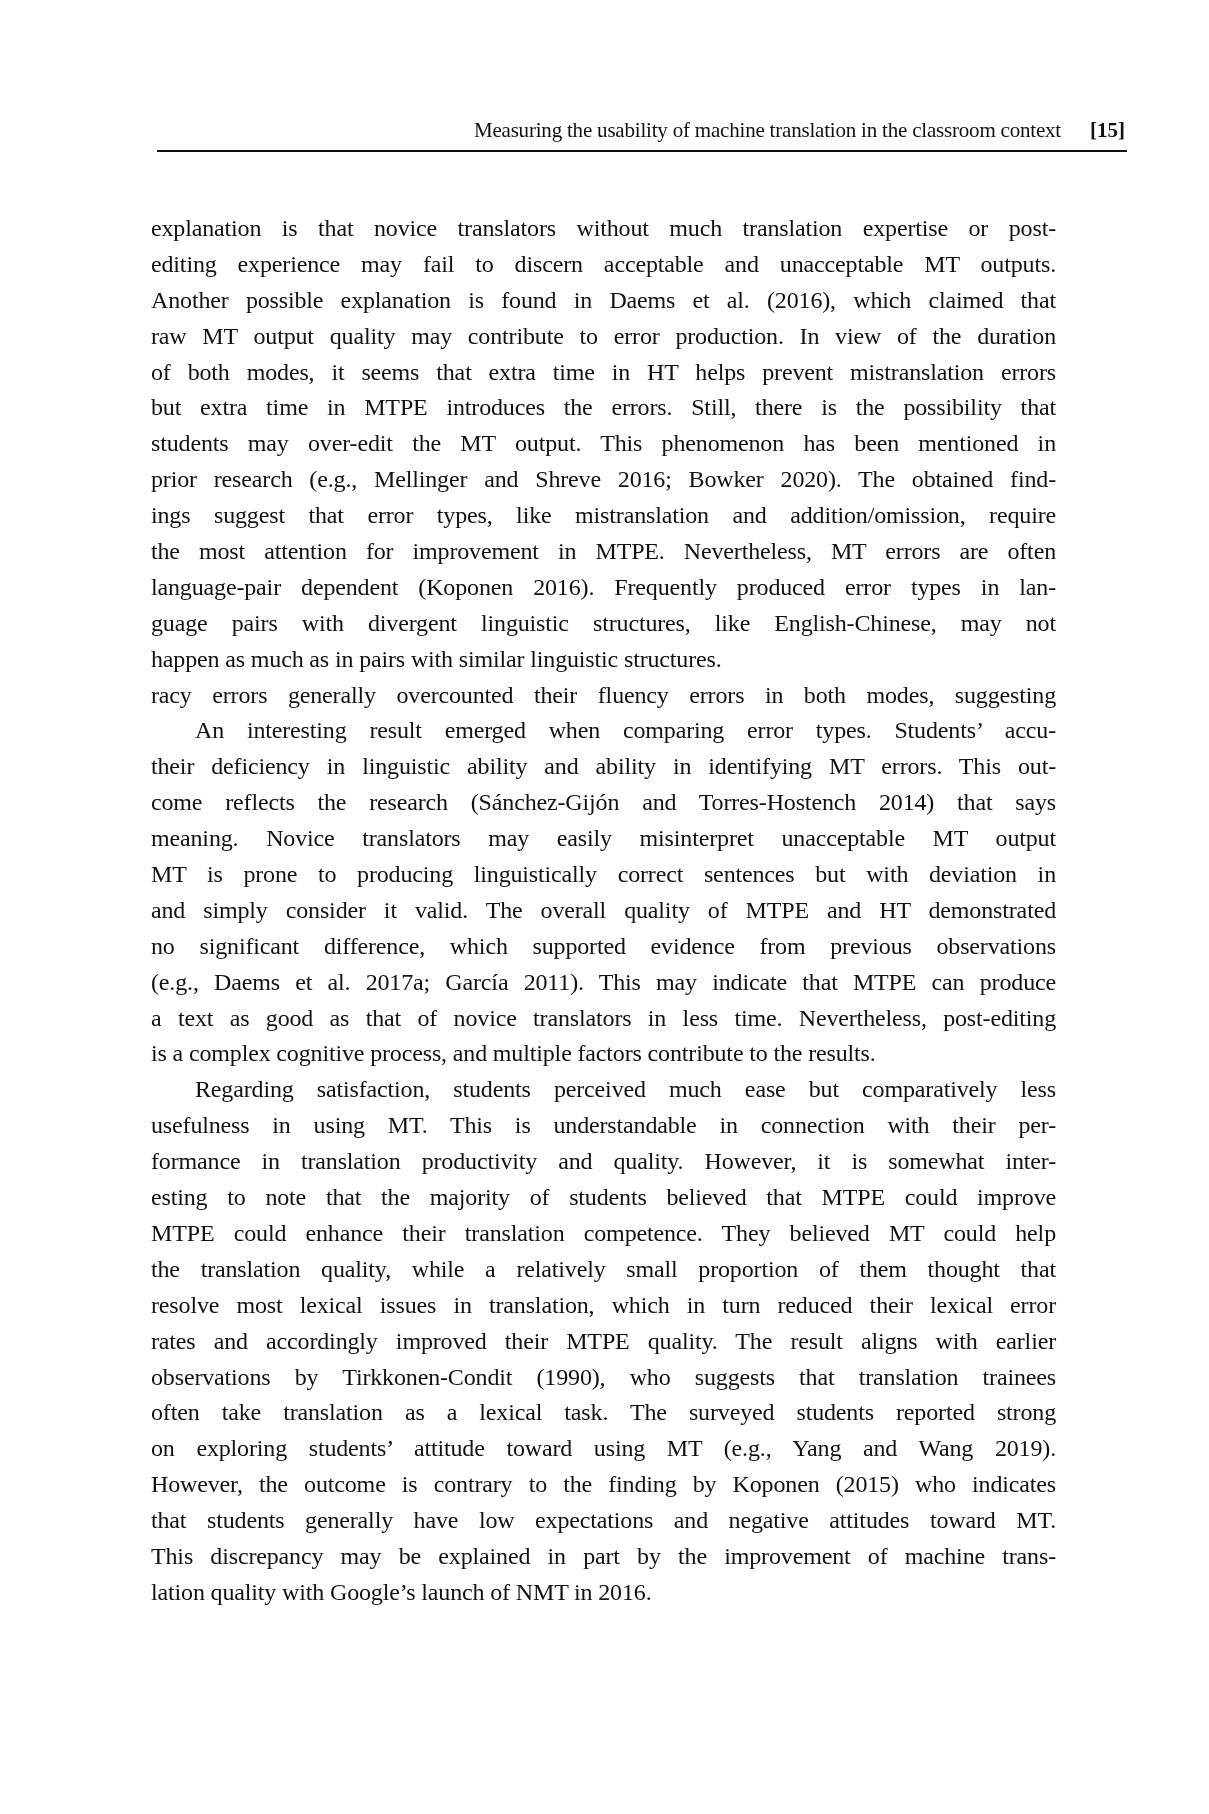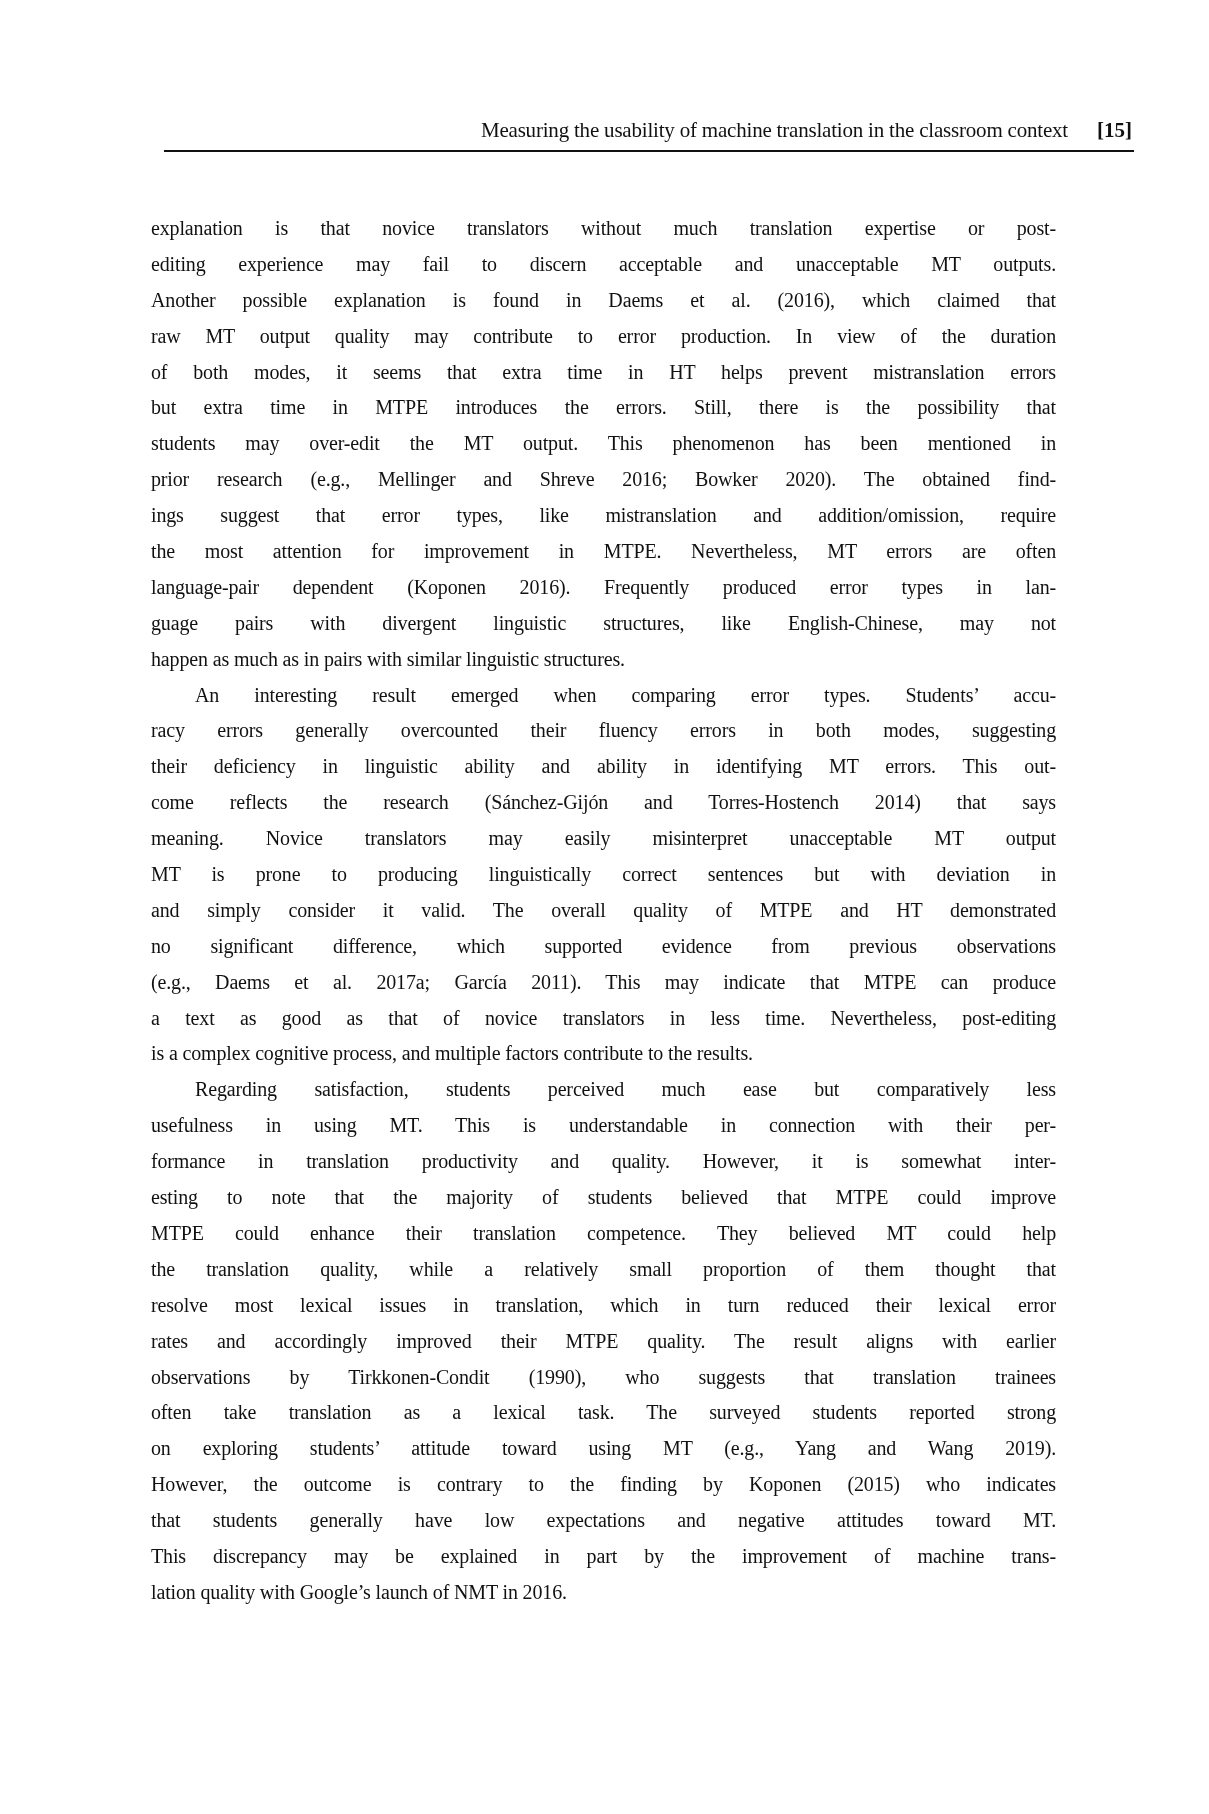--- a/index.html
+++ b/index.html
@@ -1,22 +1,22 @@
 <!DOCTYPE html>
 <html><head>
 <meta charset="utf-8">
 <style>
   html, body { margin:0; padding:0; background:#ffffff; }
   body { width:1209px; height:1814px; position:relative; overflow:hidden;
          font-family: "Liberation Serif", "DejaVu Serif", serif; color:#111; }
-  .running-head { position:absolute; left:164px; top:116px; width:970px; height:34px;
+  .running-head { position:absolute; left:157px; top:116px; width:970px; height:34px;
                   border-bottom:2.5px solid #111; }
   .running-title { position:absolute; right:66px; top:2px; font-size:21px; letter-spacing:-0.2px; }
   .page-number { position:absolute; right:2px; top:2px; font-size:21px; font-weight:bold; }
-  .body { position:absolute; left:151px; top:211px; width:905px; font-size:20px;
+  .body { position:absolute; left:151px; top:211px; width:905px; font-size:24px;
           line-height:35.9px; text-align:justify; letter-spacing:-0.15px; }
   .line { display:block; white-space:nowrap; text-align:justify; text-align-last:justify; height:35.9px; }
   .line.last { text-align-last:left; }
   .line.indent { padding-left:44px; }
 </style>
 </head>
 <body>
 
 <div class="running-head">
   <span class="running-title">Measuring the usability of machine translation in the classroom context</span>
@@ -33,22 +33,22 @@
       <span class="line">but extra time in MTPE introduces the errors. Still, there is the possibility that</span>
       <span class="line">students may over-edit the MT output. This phenomenon has been mentioned in</span>
       <span class="line">prior research (e.g., Mellinger and Shreve 2016; Bowker 2020). The obtained find-</span>
       <span class="line">ings suggest that error types, like mistranslation and addition/omission, require</span>
       <span class="line">the most attention for improvement in MTPE. Nevertheless, MT errors are often</span>
       <span class="line">language-pair dependent (Koponen 2016). Frequently produced error types in lan-</span>
       <span class="line">guage pairs with divergent linguistic structures, like English-Chinese, may not</span>
       <span class="line last">happen as much as in pairs with similar linguistic structures.</span>
     </div>
     <div>
+      <span class="line">racy errors generally overcounted their fluency errors in both modes, suggesting</span>
       <span class="line indent">An interesting result emerged when comparing error types. Students’ accu-</span>
-      <span class="line">racy errors generally overcounted their fluency errors in both modes, suggesting</span>
       <span class="line">their deficiency in linguistic ability and ability in identifying MT errors. This out-</span>
       <span class="line">come reflects the research (Sánchez-Gijón and Torres-Hostench 2014) that says</span>
       <span class="line">meaning. Novice translators may easily misinterpret unacceptable MT output</span>
       <span class="line">MT is prone to producing linguistically correct sentences but with deviation in</span>
       <span class="line">and simply consider it valid. The overall quality of MTPE and HT demonstrated</span>
       <span class="line">no significant difference, which supported evidence from previous observations</span>
       <span class="line">(e.g., Daems et al. 2017a; García 2011). This may indicate that MTPE can produce</span>
       <span class="line">a text as good as that of novice translators in less time. Nevertheless, post-editing</span>
       <span class="line last">is a complex cognitive process, and multiple factors contribute to the results.</span>
     </div>

